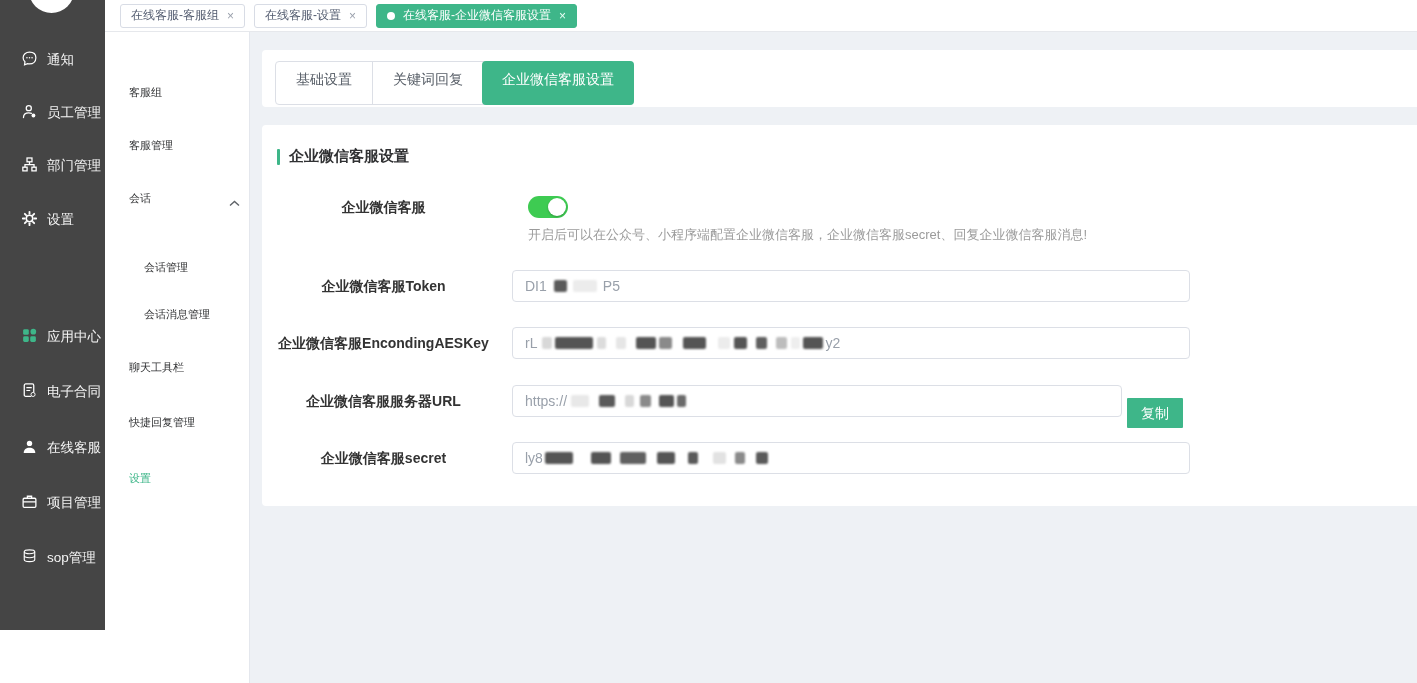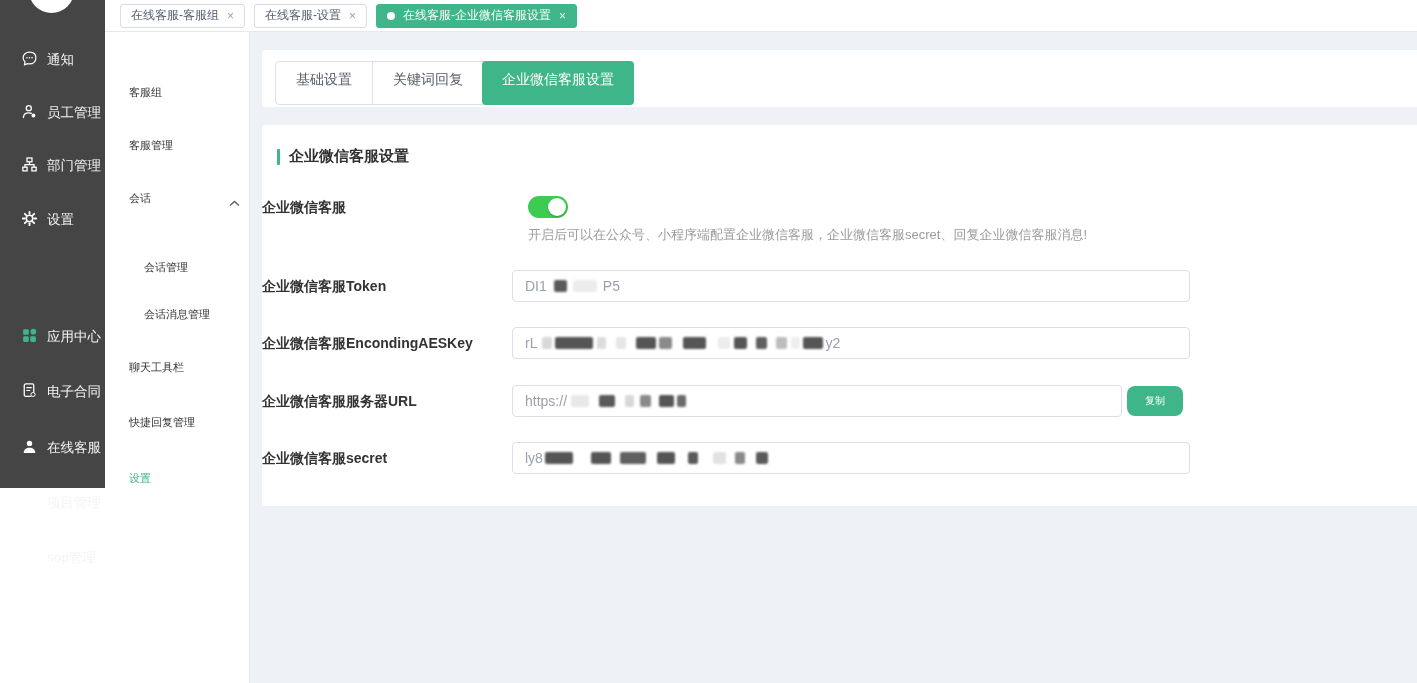--- a/index.html
+++ b/index.html
@@ -1,21 +1,21 @@
 <!DOCTYPE html>
 <html><head>
 <meta charset="utf-8">
 <style>
   * { margin:0; padding:0; box-sizing:border-box; }
   html,body { width:1417px; height:683px; overflow:hidden; background:#fff;
     font-family:"Liberation Sans","DejaVu Sans",sans-serif; }
   .stage { position:relative; width:1417px; height:683px; }
 
   
-  .dark-sidebar { position:absolute; left:0; top:0; width:105px; height:488px; background:#454545; }
+  .dark-sidebar { position:absolute; left:0; top:0; width:105px; height:630px; background:#454545; }
   .logo { position:absolute; left:29px; top:-31px; width:45px; height:44px; background:#fff; border-radius:50%; }
   .nav-item { position:absolute; left:21px; height:24px; display:flex; align-items:center; gap:9px;
     color:#f4f4f4; font-size:13.5px; cursor:pointer; white-space:nowrap; }
   .nav-item svg { flex:none; }
 
   
   .tabbar { position:absolute; left:105px; top:0; width:1312px; height:32px; background:#fff;
     border-bottom:1px solid #e6e8ec; display:flex; align-items:center; padding-left:15px; gap:9px; }
   .wtab { height:24px; display:inline-flex; align-items:center; padding:0 10px; border:1px solid #d8dce5;
     border-radius:3px; background:#fff; font-size:12px; color:#515a6e; cursor:pointer; white-space:nowrap; }
@@ -37,35 +37,35 @@
   .seg { position:absolute; left:13px; top:11px; display:flex; border:1px solid #dcdfe6; border-radius:4px; height:44px; }
   .seg-item { line-height:34px; padding:0 20px; font-size:14px; color:#565d66; cursor:pointer; white-space:nowrap; }
   .seg-item + .seg-item { border-left:1px solid #dcdfe6; }
   .seg-item.active { background:#3eb689; color:#fff; border-radius:4px; margin:-1px; line-height:36px; border-left:none; }
 
   .card-form { position:absolute; left:12px; top:93px; right:0; height:381px; background:#fff; border-radius:4px 0 0 4px; }
   .sec { position:absolute; left:15px; top:22px; display:flex; align-items:center; gap:9px; }
   .sec .bar { width:3px; height:16px; background:#3eb689; border-radius:1px; }
   .sec .t { font-size:15px; font-weight:bold; color:#303133; }
 
-  .f-label { position:absolute; left:0; width:243px; text-align:left; font-size:14px; font-weight:bold;
+  .f-label { position:absolute; left:0; width:243px; text-align:center; font-size:14px; font-weight:bold;
     color:#333; white-space:nowrap; }
   .switch { position:absolute; left:266px; top:71px; width:40px; height:22px; border-radius:11px;
     background:#3ecb52; cursor:pointer; }
   .switch .knob { position:absolute; right:2px; top:2px; width:18px; height:18px; border-radius:50%;
     background:#fff; box-shadow:0 1px 2px rgba(0,0,0,.25); }
   .hint { position:absolute; left:266px; top:101px; font-size:13px; color:#9b9b9b; white-space:nowrap; }
 
   .f-input { position:absolute; left:250px; width:678px; height:32px; border:1px solid #dcdfe6;
     border-radius:4px; background:#fff; display:flex; align-items:center; padding:0 12px;
     font-size:14px; color:#99a0aa; overflow:hidden; white-space:nowrap; cursor:text; }
   .f-input span { flex:none; }
   .rd { display:inline-block; height:12px; border-radius:2px; filter:blur(1.1px); flex:none; }
-  .copy-btn { position:absolute; left:865px; top:261px; width:56px; height:30px; background:#3eb689;
-    color:#fff; font-size:10px; line-height:30px; text-align:center; border-radius:8px; cursor:pointer; }
+  .copy-btn { position:absolute; left:865px; top:273px; width:56px; height:30px; background:#3eb689;
+    color:#fff; font-size:14px; line-height:30px; text-align:center; border-radius:1px; cursor:pointer; }
 </style>
 </head>
 <body>
 
 <div class="stage">
 
   <div class="dark-sidebar">
     <div class="logo"></div>
 
     <div class="nav-item" style="top:48px">

